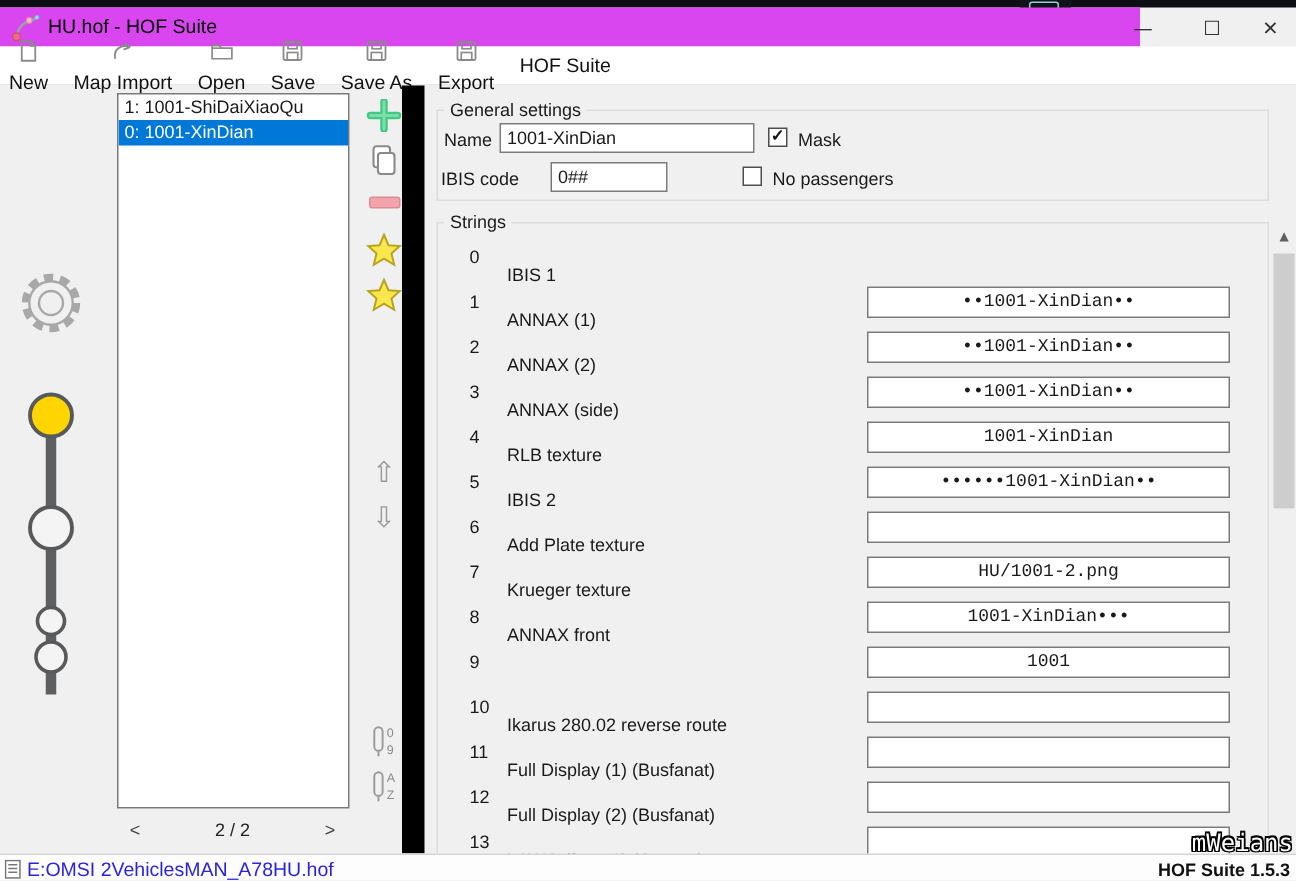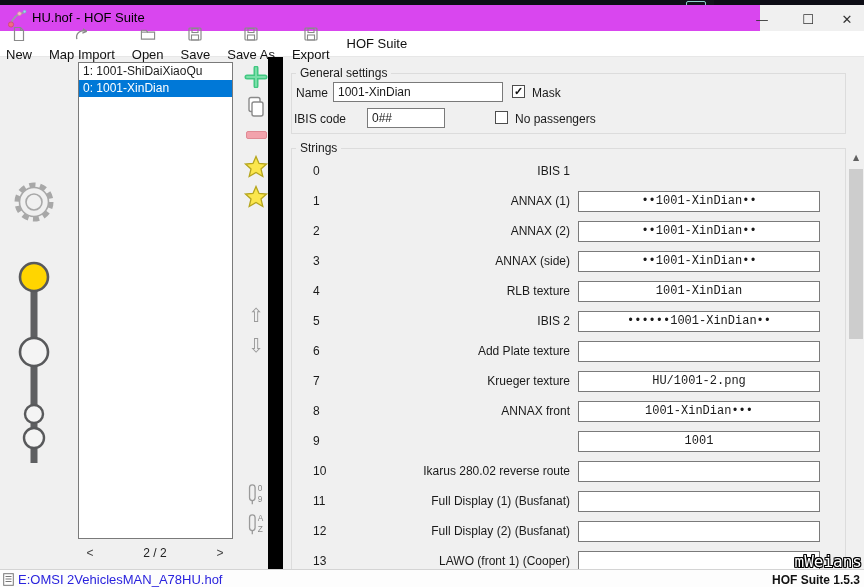--- a/index.html
+++ b/index.html
@@ -76,21 +76,21 @@
       color:#111;font-weight:bold;}
   #mask-check{left:512px;top:85px;}
   #mask-label{left:532px;top:86px;}
   #nopax-check{left:495px;top:111px;}
   #nopax-label{left:515px;top:112px;}
 
   
   #string-rows{left:283px;top:161px;width:562px;height:409px;overflow:hidden;}
   .srow{position:relative;height:30px;}
   .sidx{position:absolute;left:30px;top:3px;color:#1a1a1a;}
-  .slabel{position:absolute;left:55px;top:3px;width:232px;text-align:right;white-space:nowrap;}
+  .slabel{position:absolute;left:55px;top:15px;width:232px;text-align:left;white-space:nowrap;}
   .sfield{position:absolute;left:295px;top:0;width:242px;height:21px;background:#fff;
       border:1px solid #7a7a7a;box-sizing:border-box;text-align:center;
       font-family:"Liberation Mono","DejaVu Sans Mono",monospace;font-size:12px;
       line-height:19px;white-space:nowrap;overflow:hidden;}
 
   
   #scrollbar{left:848px;top:150px;width:16px;height:420px;background:#f0f0f0;}
   #scroll-up,#scroll-down{position:absolute;left:0;width:16px;height:16px;
       color:#606060;font-size:8px;text-align:center;line-height:16px;
       font-family:"DejaVu Sans",sans-serif;}

